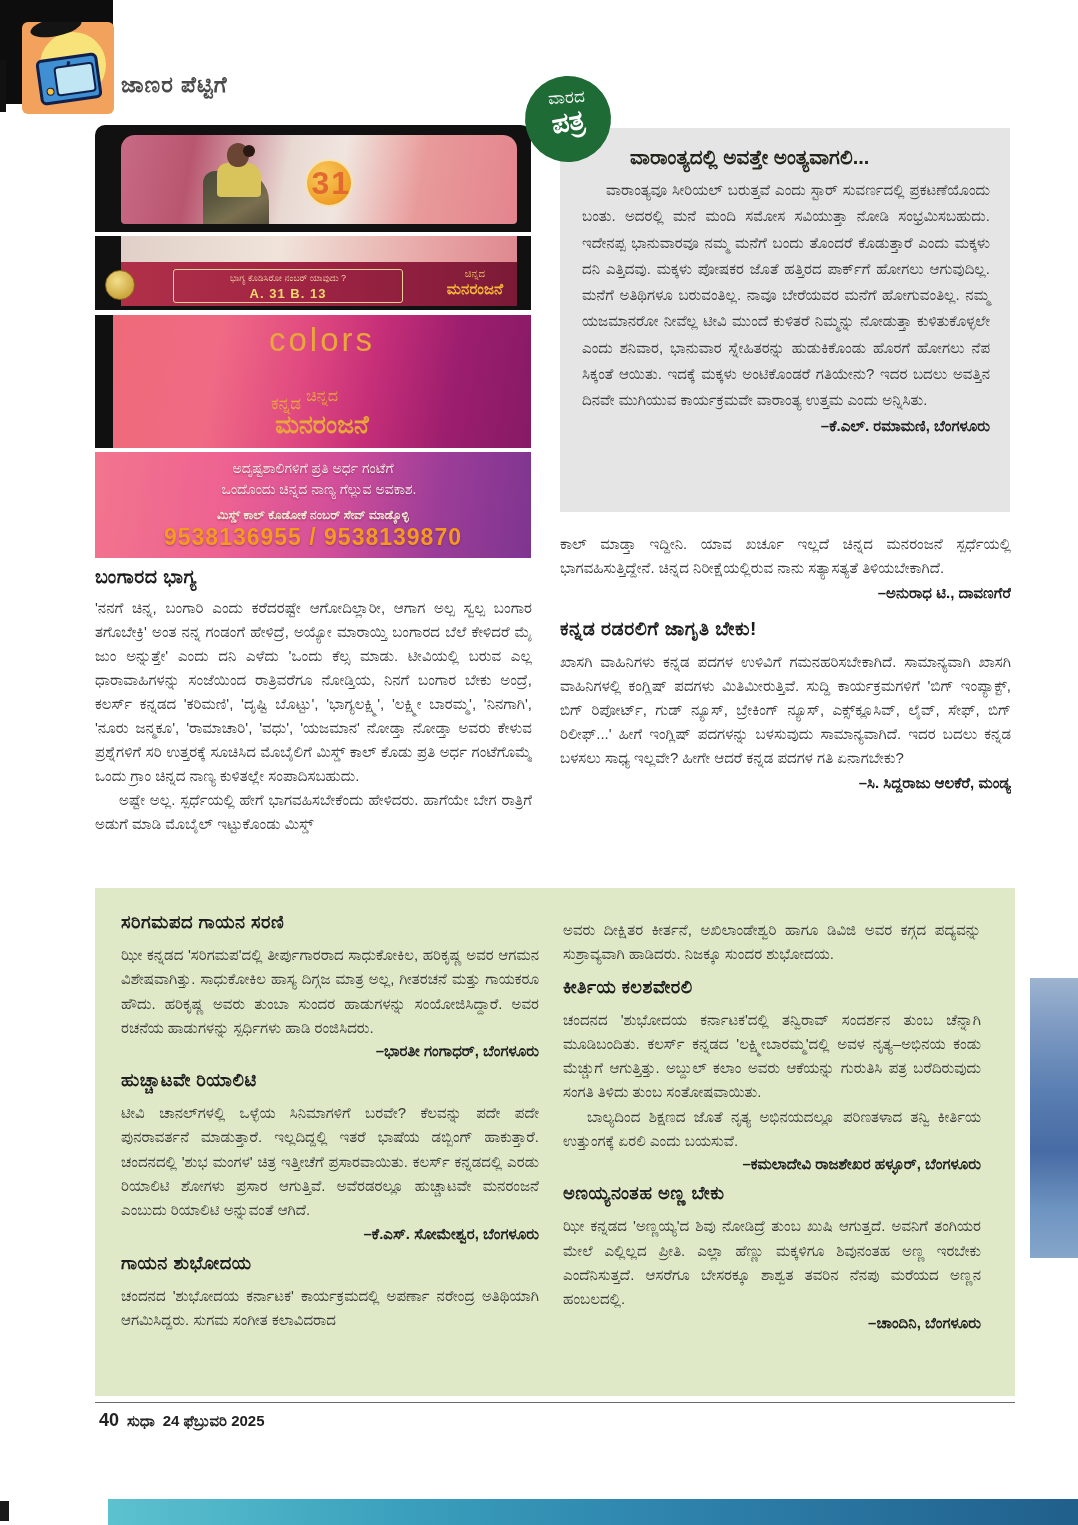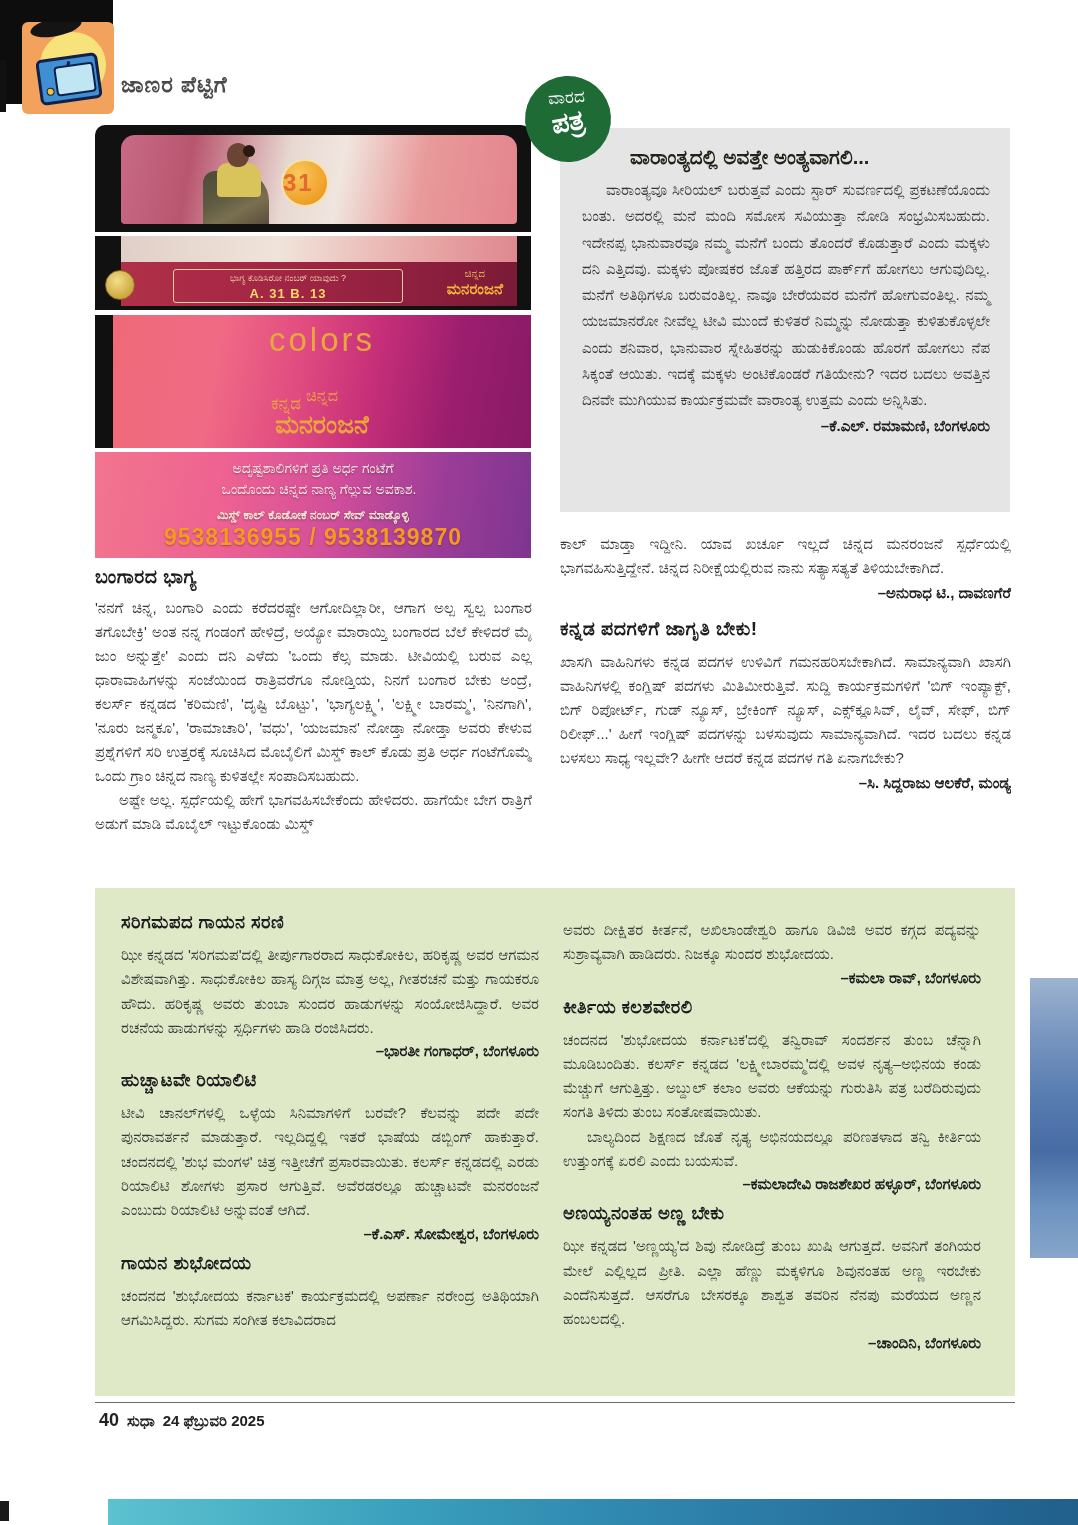--- a/index.html
+++ b/index.html
@@ -23,23 +23,23 @@
   .photo { position:absolute; left:95px; width:436px; overflow:hidden; }
   .photo1 { top:125px; height:107px; background:#111; border-radius:10px 10px 0 0; }
   .photo1-scene { position:absolute; left:26px; top:10px; right:14px; bottom:8px; border-radius:14px 14px 4px 4px; overflow:hidden;
       background:linear-gradient(100deg,#c86a86 0%,#b9566f 18%,#e8d8d2 42%,#f0e6df 55%,#e89a9a 75%,#e4848e 100%); }
   .woman { position:absolute; left:78px; top:8px; width:78px; height:92px; }
   .woman-head { position:absolute; left:28px; top:0; width:22px; height:24px; border-radius:50% 50% 45% 45%; background:#6b4534; }
   .woman-hairbun { position:absolute; left:44px; top:2px; width:12px; height:12px; border-radius:50%; background:#2a1812; }
   .woman-blouse { position:absolute; left:18px; top:20px; width:44px; height:34px; border-radius:10px 14px 4px 4px; background:#d8c45a; }
   .woman-saree { position:absolute; left:4px; top:28px; width:66px; height:64px; border-radius:12px 30px 4px 8px;
       background:linear-gradient(150deg,#4a4a38 0%,#5d5a40 35%,#7a7050 60%,#494232 100%); }
-  .num-badge { position:absolute; left:160px; top:24px; width:48px; height:48px; border-radius:50%;
+  .num-badge { position:absolute; left:184px; top:24px; width:48px; height:48px; border-radius:50%;
       background:radial-gradient(circle at 35% 30%,#f8c85c,#efa028 70%,#df8c1e); border:2px solid #f5e2b0;
-      color:#e06a30; font-size:24px; font-weight:bold; text-align:left; line-height:44px; letter-spacing:2px; }
+      color:#e06a30; font-size:32px; font-weight:bold; text-align:right; line-height:44px; letter-spacing:2px; }
   .photo2 { top:236px; height:74px; background:#111; }
   .photo2-scene { position:absolute; left:26px; top:0; right:14px; height:26px;
       background:linear-gradient(95deg,#e0cfc8,#f0e4da 40%,#e7a2a2 80%,#de8890); }
   .photo2-banner { position:absolute; left:26px; top:26px; right:14px; bottom:4px;
       background:linear-gradient(90deg,#b03048 0%,#a02444 45%,#8e1f3e 75%,#7a1a36 100%); }
   .coin { position:absolute; left:-16px; top:8px; width:30px; height:30px; border-radius:50%;
       background:radial-gradient(circle at 40% 35%,#f2de8a,#caa33a 75%); border:1px solid #8a6a1a; }
   .quiz-box { position:absolute; left:52px; top:7px; width:230px; height:34px; border:1px solid #eccf96; border-radius:3px; text-align:center; }
   .quiz-q { font-size:9px; color:#f2d8a4; margin-top:3px; }
   .quiz-opts { font-size:13px; font-weight:bold; color:#f5d96a; letter-spacing:1px; margin-top:2px; }
@@ -183,42 +183,41 @@
 
   <div class="left-col-text">
     <div class="heading">ಬಂಗಾರದ ಭಾಗ್ಯ</div>
     <p class="para">'ನನಗೆ ಚಿನ್ನ, ಬಂಗಾರಿ ಎಂದು ಕರೆದರಷ್ಟೇ ಆಗೋದಿಲ್ಲಾರೀ, ಆಗಾಗ ಅಲ್ಪ ಸ್ವಲ್ಪ ಬಂಗಾರ ತಗೊಬೇಕ್ರಿ' ಅಂತ ನನ್ನ ಗಂಡಂಗೆ ಹೇಳಿದ್ರೆ, ಅಯ್ಯೋ ಮಾರಾಯ್ತಿ ಬಂಗಾರದ ಬೆಲೆ ಕೇಳಿದರೆ ಮೈ ಜುಂ ಅನ್ನುತ್ತೇ' ಎಂದು ದನಿ ಎಳೆದು 'ಒಂದು ಕೆಲ್ಸ ಮಾಡು. ಟೀವಿಯಲ್ಲಿ ಬರುವ ಎಲ್ಲ ಧಾರಾವಾಹಿಗಳನ್ನು ಸಂಜೆಯಿಂದ ರಾತ್ರಿವರೆಗೂ ನೋಡ್ತಿಯ, ನಿನಗೆ ಬಂಗಾರ ಬೇಕು ಅಂದ್ರೆ, ಕಲರ್ಸ್ ಕನ್ನಡದ 'ಕರಿಮಣಿ', 'ದೃಷ್ಟಿ ಬೊಟ್ಟು', 'ಭಾಗ್ಯಲಕ್ಷ್ಮಿ', 'ಲಕ್ಷ್ಮೀ ಬಾರಮ್ಮ', 'ನಿನಗಾಗಿ', 'ನೂರು ಜನ್ಮಕೂ', 'ರಾಮಾಚಾರಿ', 'ವಧು', 'ಯಜಮಾನ' ನೋಡ್ತಾ ನೋಡ್ತಾ ಅವರು ಕೇಳುವ ಪ್ರಶ್ನೆಗಳಿಗೆ ಸರಿ ಉತ್ತರಕ್ಕೆ ಸೂಚಿಸಿದ ಮೊಬೈಲಿಗೆ ಮಿಸ್ಡ್ ಕಾಲ್ ಕೊಡು ಪ್ರತಿ ಅರ್ಧ ಗಂಟೆಗೊಮ್ಮೆ ಒಂದು ಗ್ರಾಂ ಚಿನ್ನದ ನಾಣ್ಯ ಕುಳಿತಲ್ಲೇ ಸಂಪಾದಿಸಬಹುದು.</p>
     <p class="para indent">ಅಷ್ಟೇ ಅಲ್ಲ. ಸ್ಪರ್ಧೆಯಲ್ಲಿ ಹೇಗೆ ಭಾಗವಹಿಸಬೇಕೆಂದು ಹೇಳಿದರು. ಹಾಗೆಯೇ ಬೇಗ ರಾತ್ರಿಗೆ ಅಡುಗೆ ಮಾಡಿ ಮೊಬೈಲ್ ಇಟ್ಟುಕೊಂಡು ಮಿಸ್ಡ್</p>
   </div>
 
   <div class="right-col-text">
     <p class="para">ಕಾಲ್ ಮಾಡ್ತಾ ಇದ್ದೀನಿ. ಯಾವ ಖರ್ಚೂ ಇಲ್ಲದೆ ಚಿನ್ನದ ಮನರಂಜನೆ ಸ್ಪರ್ಧೆಯಲ್ಲಿ ಭಾಗವಹಿಸುತ್ತಿದ್ದೇನೆ. ಚಿನ್ನದ ನಿರೀಕ್ಷೆಯಲ್ಲಿರುವ ನಾನು ಸತ್ಯಾಸತ್ಯತೆ ತಿಳಿಯಬೇಕಾಗಿದೆ.</p>
     <div class="sig">–ಅನುರಾಧ ಟಿ., ದಾವಣಗೆರೆ</div>
-    <div class="heading">ಕನ್ನಡ ಪದಗಳಿಗೆ ಜಾಗೃತಿ ಬೇಕು!</div>
+    <div class="heading">ಕನ್ನಡ ರಡರಲಿಗೆ ಜಾಗೃತಿ ಬೇಕು!</div>
     <p class="para">ಖಾಸಗಿ ವಾಹಿನಿಗಳು ಕನ್ನಡ ಪದಗಳ ಉಳಿವಿಗೆ ಗಮನಹರಿಸಬೇಕಾಗಿದೆ. ಸಾಮಾನ್ಯವಾಗಿ ಖಾಸಗಿ ವಾಹಿನಿಗಳಲ್ಲಿ ಕಂಗ್ಲಿಷ್ ಪದಗಳು ಮಿತಿಮೀರುತ್ತಿವೆ. ಸುದ್ದಿ ಕಾರ್ಯಕ್ರಮಗಳಿಗೆ 'ಬಿಗ್ ಇಂಪ್ಯಾಕ್ಟ್, ಬಿಗ್ ರಿಪೋರ್ಟ್, ಗುಡ್ ನ್ಯೂಸ್, ಬ್ರೇಕಿಂಗ್ ನ್ಯೂಸ್, ಎಕ್ಸ್‌ಕ್ಲೂಸಿವ್, ಲೈವ್, ಸೇಫ್, ಬಿಗ್ ರಿಲೀಫ್...' ಹೀಗೆ ಇಂಗ್ಲಿಷ್ ಪದಗಳನ್ನು ಬಳಸುವುದು ಸಾಮಾನ್ಯವಾಗಿದೆ. ಇದರ ಬದಲು ಕನ್ನಡ ಬಳಸಲು ಸಾಧ್ಯ ಇಲ್ಲವೇ? ಹೀಗೇ ಆದರೆ ಕನ್ನಡ ಪದಗಳ ಗತಿ ಏನಾಗಬೇಕು?</p>
     <div class="sig">–ಸಿ. ಸಿದ್ದರಾಜು ಆಲಕೆರೆ, ಮಂಡ್ಯ</div>
   </div>
 
   <div class="letters-box">
     <div class="lb-col lb-left">
       <div class="heading">ಸರಿಗಮಪದ ಗಾಯನ ಸರಣಿ</div>
       <p class="para">ಝೀ ಕನ್ನಡದ 'ಸರಿಗಮಪ'ದಲ್ಲಿ ತೀರ್ಪುಗಾರರಾದ ಸಾಧುಕೋಕಿಲ, ಹರಿಕೃಷ್ಣ ಅವರ ಆಗಮನ ವಿಶೇಷವಾಗಿತ್ತು. ಸಾಧುಕೋಕಿಲ ಹಾಸ್ಯ ದಿಗ್ಗಜ ಮಾತ್ರ ಅಲ್ಲ, ಗೀತರಚನೆ ಮತ್ತು ಗಾಯಕರೂ ಹೌದು. ಹರಿಕೃಷ್ಣ ಅವರು ತುಂಬಾ ಸುಂದರ ಹಾಡುಗಳನ್ನು ಸಂಯೋಜಿಸಿದ್ದಾರೆ. ಅವರ ರಚನೆಯ ಹಾಡುಗಳನ್ನು ಸ್ಪರ್ಧಿಗಳು ಹಾಡಿ ರಂಜಿಸಿದರು.</p>
       <div class="sig">–ಭಾರತೀ ಗಂಗಾಧರ್, ಬೆಂಗಳೂರು</div>
 
       <div class="heading">ಹುಚ್ಚಾಟವೇ ರಿಯಾಲಿಟಿ</div>
       <p class="para">ಟೀವಿ ಚಾನಲ್‌ಗಳಲ್ಲಿ ಒಳ್ಳೆಯ ಸಿನಿಮಾಗಳಿಗೆ ಬರವೇ? ಕೆಲವನ್ನು ಪದೇ ಪದೇ ಪುನರಾವರ್ತನೆ ಮಾಡುತ್ತಾರೆ. ಇಲ್ಲದಿದ್ದಲ್ಲಿ ಇತರೆ ಭಾಷೆಯ ಡಬ್ಬಿಂಗ್ ಹಾಕುತ್ತಾರೆ. ಚಂದನದಲ್ಲಿ 'ಶುಭ ಮಂಗಳ' ಚಿತ್ರ ಇತ್ತೀಚೆಗೆ ಪ್ರಸಾರವಾಯಿತು. ಕಲರ್ಸ್ ಕನ್ನಡದಲ್ಲಿ ಎರಡು ರಿಯಾಲಿಟಿ ಶೋಗಳು ಪ್ರಸಾರ ಆಗುತ್ತಿವೆ. ಅವೆರಡರಲ್ಲೂ ಹುಚ್ಚಾಟವೇ ಮನರಂಜನೆ ಎಂಬುದು ರಿಯಾಲಿಟಿ ಅನ್ನುವಂತೆ ಆಗಿದೆ.</p>
       <div class="sig">–ಕೆ.ಎಸ್. ಸೋಮೇಶ್ವರ, ಬೆಂಗಳೂರು</div>
 
       <div class="heading">ಗಾಯನ ಶುಭೋದಯ</div>
       <p class="para">ಚಂದನದ 'ಶುಭೋದಯ ಕರ್ನಾಟಕ' ಕಾರ್ಯಕ್ರಮದಲ್ಲಿ ಅಪರ್ಣಾ ನರೇಂದ್ರ ಅತಿಥಿಯಾಗಿ ಆಗಮಿಸಿದ್ದರು. ಸುಗಮ ಸಂಗೀತ ಕಲಾವಿದರಾದ</p>
     </div>
 
     <div class="lb-col lb-right">
       <p class="para first-cont">ಅವರು ದೀಕ್ಷಿತರ ಕೀರ್ತನೆ, ಅಖಿಲಾಂಡೇಶ್ವರಿ ಹಾಗೂ ಡಿವಿಜಿ ಅವರ ಕಗ್ಗದ ಪದ್ಯವನ್ನು ಸುಶ್ರಾವ್ಯವಾಗಿ ಹಾಡಿದರು. ನಿಜಕ್ಕೂ ಸುಂದರ ಶುಭೋದಯ.</p>
-      <div class="sig">–ಕಮಲಾ ರಾವ್, ಬೆಂಗಳೂರು</div>
 
       <div class="heading">ಕೀರ್ತಿಯ ಕಲಶವೇರಲಿ</div>
       <p class="para">ಚಂದನದ 'ಶುಭೋದಯ ಕರ್ನಾಟಕ'ದಲ್ಲಿ ತನ್ವಿರಾವ್ ಸಂದರ್ಶನ ತುಂಬ ಚೆನ್ನಾಗಿ ಮೂಡಿಬಂದಿತು. ಕಲರ್ಸ್ ಕನ್ನಡದ 'ಲಕ್ಷ್ಮೀಬಾರಮ್ಮ'ದಲ್ಲಿ ಅವಳ ನೃತ್ಯ–ಅಭಿನಯ ಕಂಡು ಮೆಚ್ಚುಗೆ ಆಗುತ್ತಿತ್ತು. ಅಬ್ದುಲ್ ಕಲಾಂ ಅವರು ಆಕೆಯನ್ನು ಗುರುತಿಸಿ ಪತ್ರ ಬರೆದಿರುವುದು ಸಂಗತಿ ತಿಳಿದು ತುಂಬ ಸಂತೋಷವಾಯಿತು.</p>
       <p class="para indent">ಬಾಲ್ಯದಿಂದ ಶಿಕ್ಷಣದ ಜೊತೆ ನೃತ್ಯ ಅಭಿನಯದಲ್ಲೂ ಪರಿಣತಳಾದ ತನ್ವಿ ಕೀರ್ತಿಯ ಉತ್ತುಂಗಕ್ಕೆ ಏರಲಿ ಎಂದು ಬಯಸುವೆ.</p>
       <div class="sig">–ಕಮಲಾದೇವಿ ರಾಜಶೇಖರ ಹಳ್ಳೂರ್, ಬೆಂಗಳೂರು</div>
 
       <div class="heading">ಅಣಯ್ಯನಂತಹ ಅಣ್ಣ ಬೇಕು</div>
       <p class="para">ಝೀ ಕನ್ನಡದ 'ಅಣ್ಣಯ್ಯ'ದ ಶಿವು ನೋಡಿದ್ರೆ ತುಂಬ ಖುಷಿ ಆಗುತ್ತದೆ. ಅವನಿಗೆ ತಂಗಿಯರ ಮೇಲೆ ಎಲ್ಲಿಲ್ಲದ ಪ್ರೀತಿ. ಎಲ್ಲಾ ಹೆಣ್ಣು ಮಕ್ಕಳಿಗೂ ಶಿವುನಂತಹ ಅಣ್ಣ ಇರಬೇಕು ಎಂದೆನಿಸುತ್ತದೆ. ಆಸರೆಗೂ ಬೇಸರಕ್ಕೂ ಶಾಶ್ವತ ತವರಿನ ನೆನಪು ಮರೆಯದ ಅಣ್ಣನ ಹಂಬಲದಲ್ಲಿ.</p>
       <div class="sig">–ಚಾಂದಿನಿ, ಬೆಂಗಳೂರು</div>
     </div>

